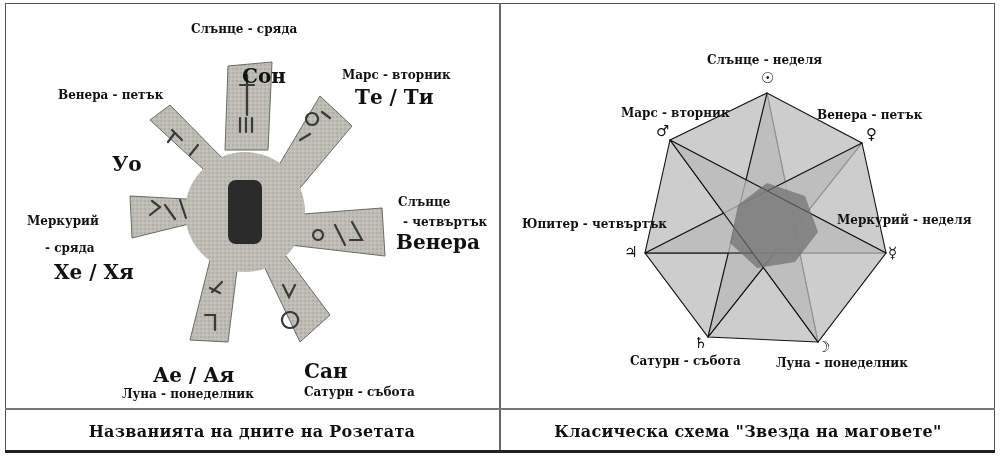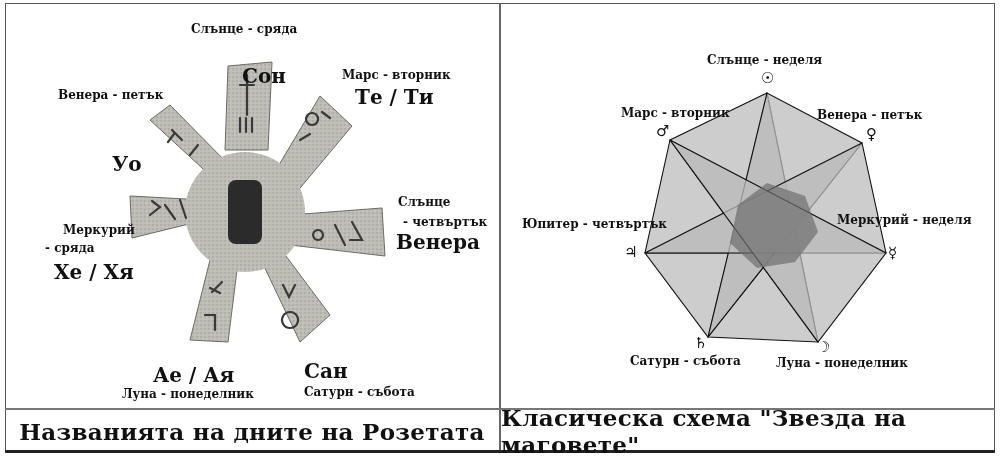--- a/index.html
+++ b/index.html
@@ -7,21 +7,21 @@
          font-family: "DejaVu Serif", "Liberation Serif", serif; color: #111; }
   .frame { position: absolute; left: 5px; top: 3px; width: 990px; height: 449px;
            border: 1.5px solid #555; box-sizing: border-box; }
   .frame-bottom { position: absolute; left: 5px; top: 450px; width: 990px; height: 3px; background: #222; }
   .vdiv { position: absolute; left: 499px; top: 3px; width: 2px; height: 449px; background: #666; }
   .hdiv { position: absolute; left: 5px; top: 408px; width: 990px; height: 1.5px; background: #777; }
   .lbl { position: absolute; white-space: nowrap; font-weight: bold; line-height: 1; }
   .sm { font-size: 12px; }
   .big { font-size: 20px; font-weight: bold; }
   .caption { position: absolute; top: 412px; height: 38px; display: flex; align-items: center;
-             justify-content: center; font-size: 23px; font-weight: bold; letter-spacing: 0.3px; }
+             justify-content: center; font-size: 16px; font-weight: bold; letter-spacing: 0.3px; }
   svg { position: absolute; left: 0; top: 0; }
   .glyph { position: absolute; font-weight: bold; font-size: 15px; line-height: 1; font-family: "DejaVu Sans", sans-serif; }
 </style>
 </head>
 <body>
 
 <div class="frame"></div>
 <div class="vdiv"></div>
 <div class="hdiv"></div>
 <div class="frame-bottom"></div>
@@ -64,21 +64,21 @@
 <div class="lbl sm" style="left:342px; top:69px;">Марс - вторник</div>
 <div class="lbl big" style="left:355px; top:87px;">Те / Ти</div>
 
 <div class="lbl sm" style="left:58px; top:89px;">Венера - петък</div>
 <div class="lbl big" style="left:112px; top:114px;margin-top:40px;">Уо</div>
 
 <div class="lbl sm" style="left:398px; top:196px;">Слънце</div>
 <div class="lbl sm" style="left:403px; top:216px;">- четвъртък</div>
 <div class="lbl big" style="left:396px; top:232px;">Венера</div>
 
-<div class="lbl sm" style="left:27px; top:224px;margin-left:36px;">Меркурий</div>
+<div class="lbl sm" style="left:27px; top:215px;">Меркурий</div>
 <div class="lbl sm" style="left:45px; top:242px;">- сряда</div>
 <div class="lbl big" style="left:54px; top:262px;">Хе / Хя</div>
 
 <div class="lbl big" style="left:153px; top:365px;">Ае / Ая</div>
 <div class="lbl sm" style="left:122px; top:388px;">Луна - понеделник</div>
 
 <div class="lbl big" style="left:304px; top:361px;text-align:center;">Сан</div>
 <div class="lbl sm" style="left:304px; top:386px;">Сатурн - събота</div>
 
 <div class="caption" style="left:5px; width:494px;">Названията на дните на Розетата</div>

